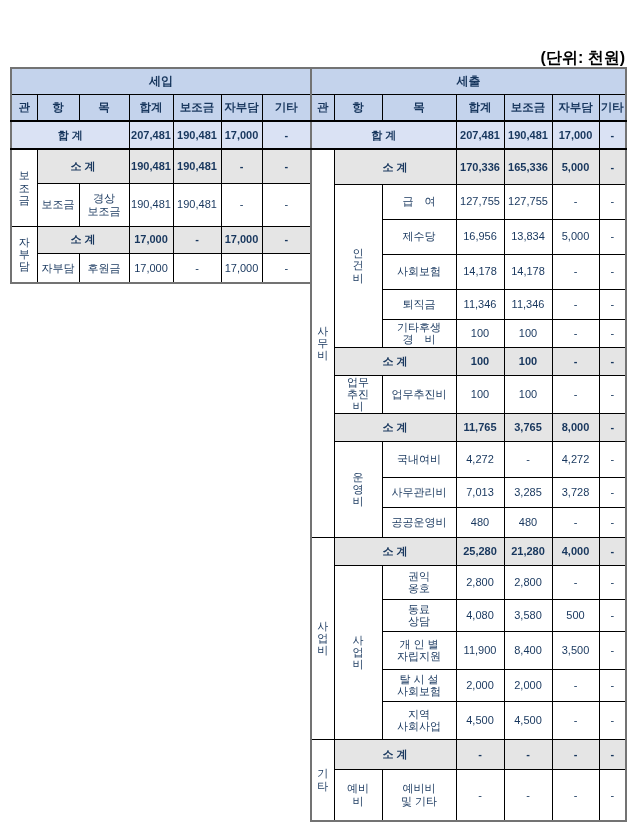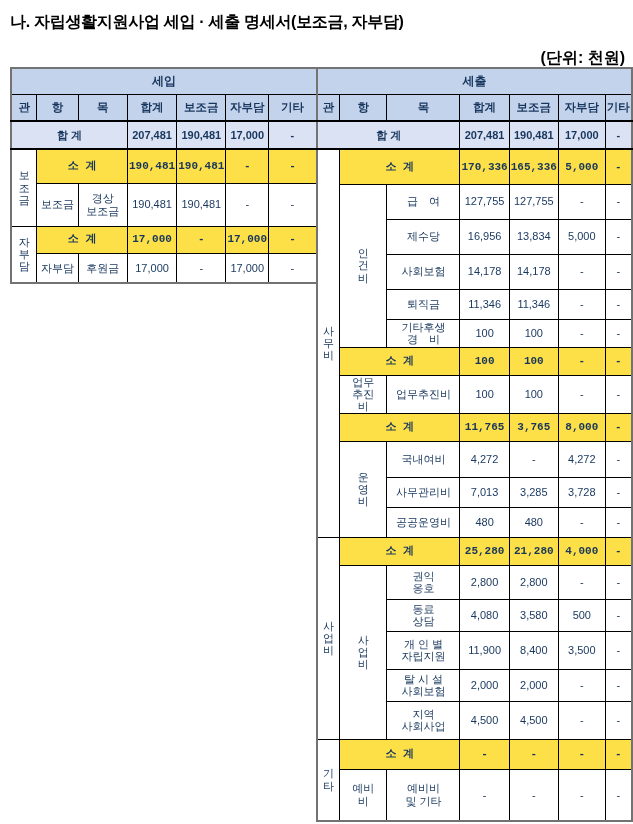--- a/index.html
+++ b/index.html
@@ -11,28 +11,27 @@
   .tables{position:absolute;left:10px;top:67px;display:flex;align-items:flex-start;}
   table.t{border-collapse:collapse;table-layout:fixed;border:2px solid #737373;}
   table.t-right{margin-left:-2px;}
   table.t td{border:1px solid #000;text-align:center;vertical-align:middle;
              padding:0 1px;font-size:11px;line-height:1.12;color:#17365d;
              white-space:pre-line;overflow:hidden;}
   tr.h1 td{background:#c4d3ec;font-weight:bold;font-size:12px;}
   tr.h2 td{background:#c4d3ec;font-weight:bold;border-bottom:2px solid #000;font-size:11.5px;}
   tr.total td{background:#dae2f4;font-weight:bold;border-top:2px solid #000;
               border-bottom:2px solid #000;}
-  td.sub{background:#fde047;font-weight:bold;font-family:Liberation Mono, monospace;}
+  td.sub{background:#e5e5e5;font-weight:bold;}
   td.kwan{background:#fff;font-weight:normal;line-height:1.25;}
 </style>
 </head>
 <body>
 
 <div class="page">
-  <div class="title">나. 자립생활지원사업 세입 · 세출 명세서(보조금, 자부담)</div>
   <div class="unit">(단위: 천원)</div>
 
   <div class="tables">
 
     <table class="t t-left">
       <colgroup>
         <col style="width:26px">
           <col style="width:42px">
           <col style="width:50px">
         <col style="width:44px">

